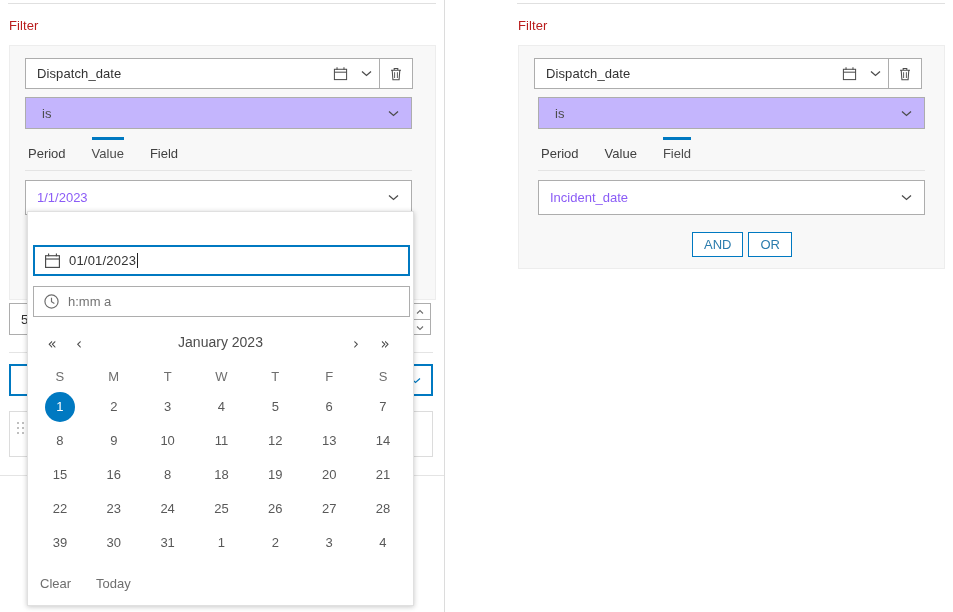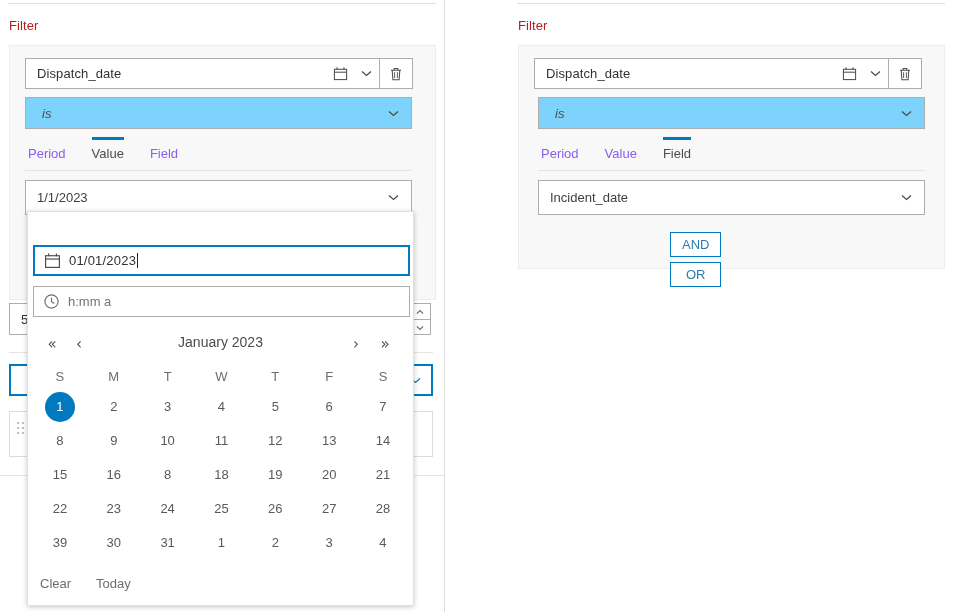--- a/index.html
+++ b/index.html
@@ -39,39 +39,39 @@
   }
   .field-select .ftext{flex:1;padding-left:11px;letter-spacing:.1px;}
   .icon-slot{display:flex;align-items:center;justify-content:center;width:26px;height:31px;}
   .trash-btn{
     background:#fff;border:1px solid #adadad;border-left:none;box-sizing:border-box;
     width:33px;height:31px;display:flex;align-items:center;justify-content:center;
   }
 
   
   .op-select{
-    position:absolute;background:#7dd3fc;border:1px solid #adadad;box-sizing:border-box;
-    height:32px;display:flex;align-items:center;font-size:13px;color:#4c4c4c;font-style:italic;
+    position:absolute;background:#c4b5fd;border:1px solid #adadad;box-sizing:border-box;
+    height:32px;display:flex;align-items:center;font-size:13px;color:#4c4c4c;
   }
   .op-select .otext{flex:1;padding-left:16px;}
   .op-select .chev{padding-right:12px;display:flex;align-items:center;}
 
   
   .tabs{position:absolute;display:flex;align-items:flex-end;}
   .tab{
-    font-size:13px;color:#8b5cf6;padding:0 0 5px 0;margin-right:26px;
+    font-size:13px;color:#404040;padding:0 0 5px 0;margin-right:26px;
     border-top:3px solid transparent;padding-top:5px;line-height:18px;
   }
   .tab.active{color:#4c4c4c;border-top-color:#0079c1;}
   .tabs-rule{position:absolute;height:1px;background:#e4e4e4;}
 
   
   .val-select{
     position:absolute;background:#fff;border:1px solid #adadad;box-sizing:border-box;
-    height:35px;display:flex;align-items:center;font-size:13px;color:#404040;justify-content:space-between;
+    height:35px;display:flex;align-items:center;font-size:13px;color:#8b5cf6;justify-content:space-between;
   }
   .val-select .vtext{flex:1;padding-left:11px;}
   .val-select .chev{padding-right:12px;display:flex;align-items:center;}
 
   
   .logic-row{position:absolute;display:flex;gap:5px;}
   .logic-btn{
     border:1px solid #0079c1;background:#fff;color:#2b7cad;
     font-size:13px;font-family:"Liberation Sans",sans-serif;
     padding:4px 11px;line-height:16px;box-sizing:border-box;height:25px;
@@ -391,16 +391,16 @@
 
 <div class="val-select" style="left:538px;top:180px;width:387px;">
   <span class="vtext">Incident_date</span>
   <span class="chev">
     <svg width="11" height="7" viewBox="0 0 11 7">
         <path d="M1 1.5L5.5 5.5L10 1.5" stroke="#4c4c4c" stroke-width="1.3" fill="none"></path>
       </svg>
   </span>
 </div>
 
-<div class="logic-row" style="left:670px;top:232px;flex-direction:column;">
+<div class="logic-row" style="left:692px;top:232px;">
   <button class="logic-btn">AND</button>
   <button class="logic-btn">OR</button>
 </div>
 
 </body></html>

